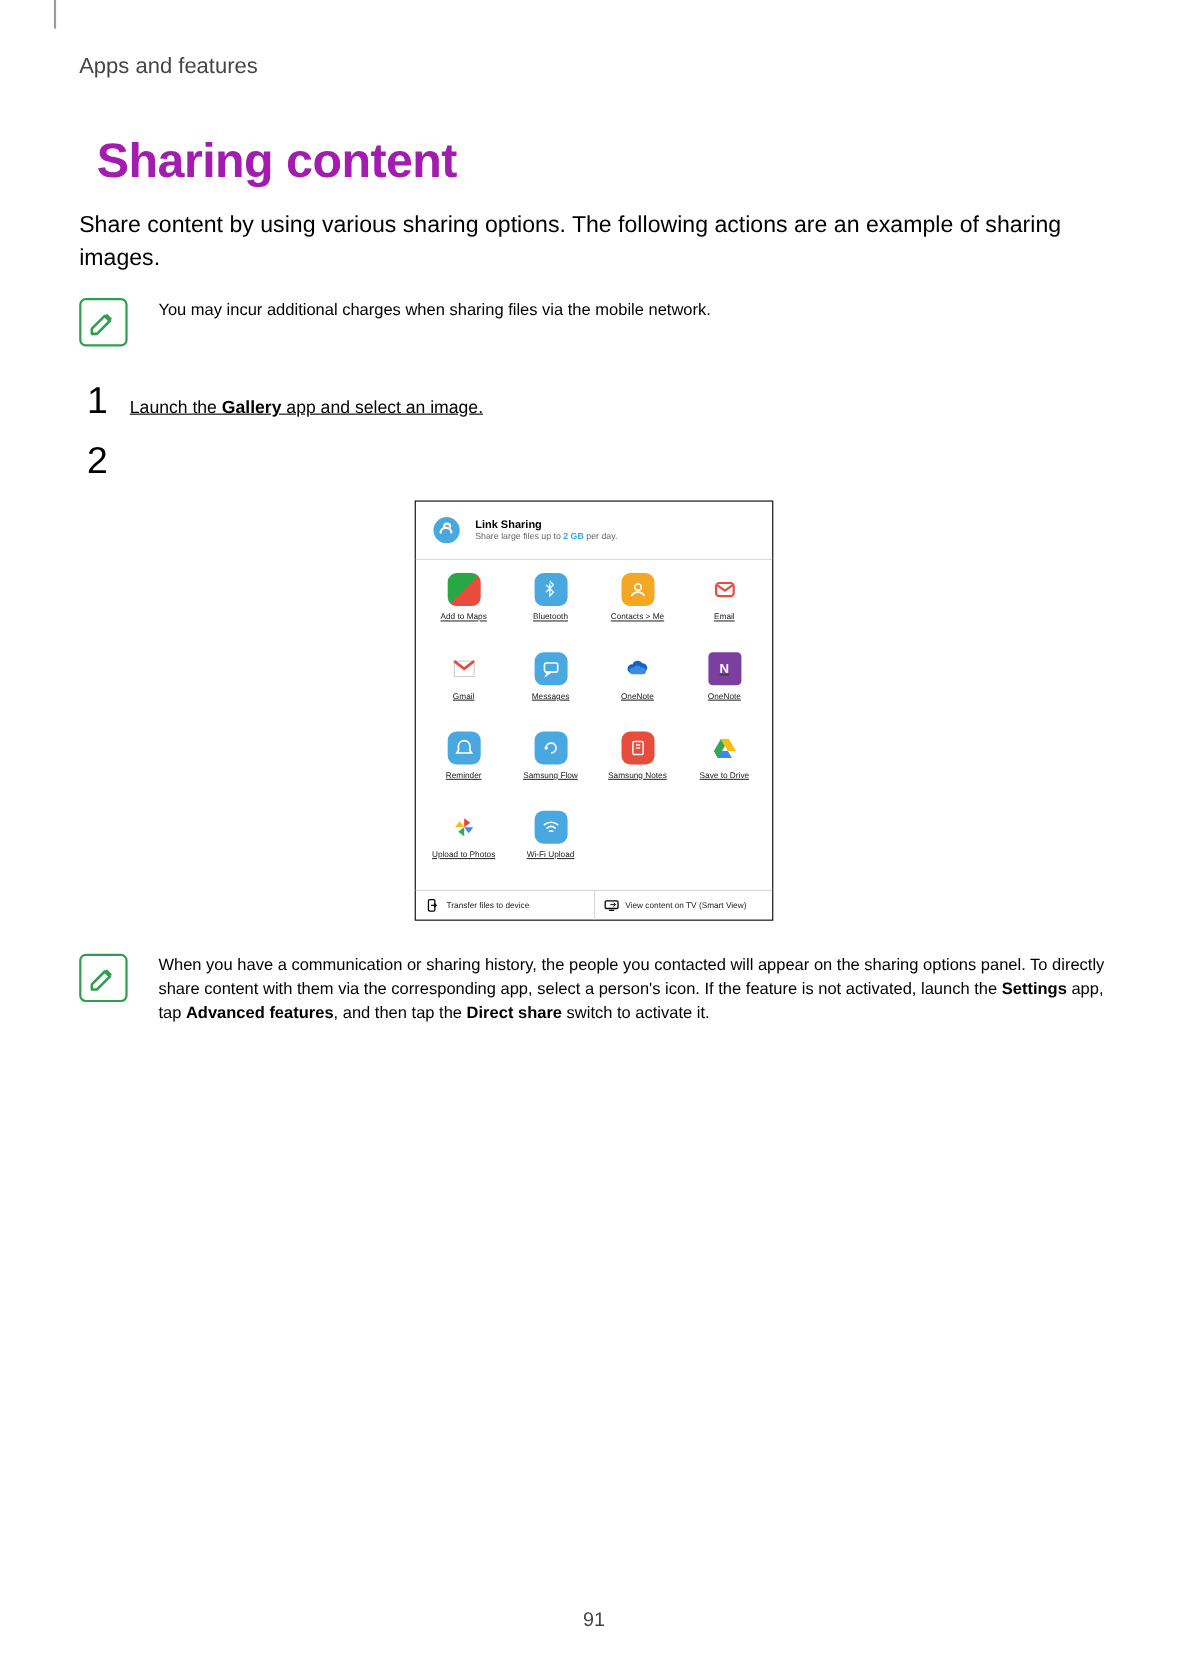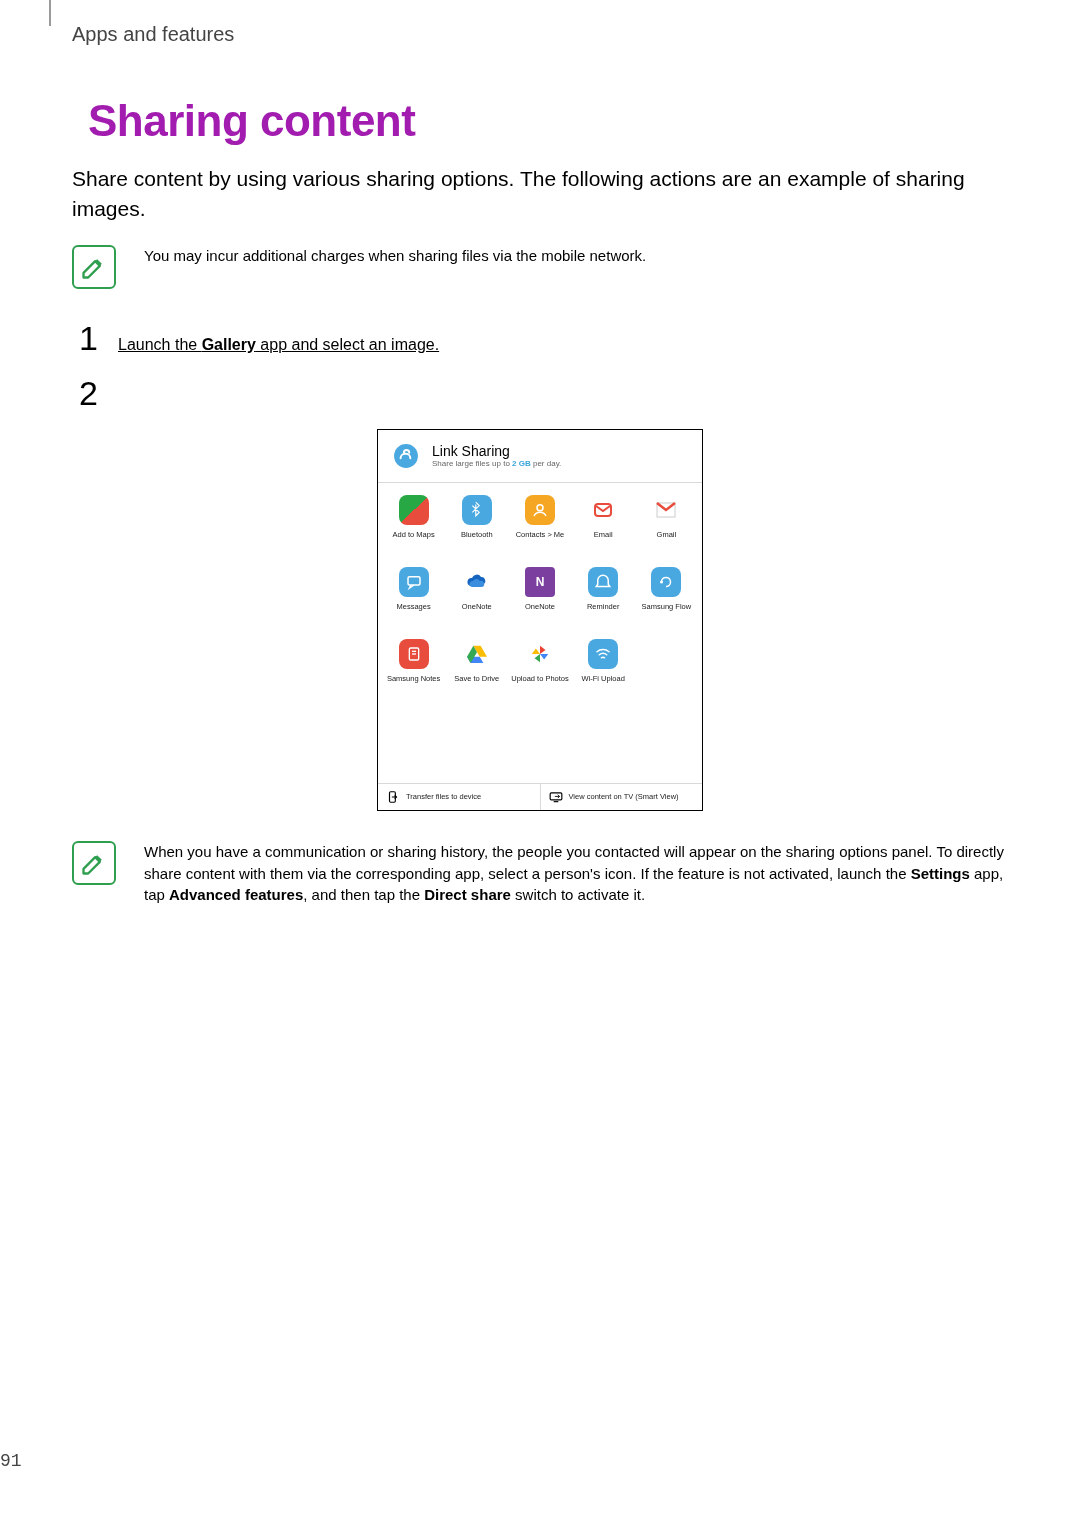--- a/index.html
+++ b/index.html
@@ -8,21 +8,21 @@
     background: #fff;
     font-family: "Segoe UI", "Helvetica Neue", Arial, sans-serif;
     color: #000;
     width: 1080px;
   }
   .page {
     width: 1080px;
     height: 1527px;
     position: relative;
     box-sizing: border-box;
-    padding: 13px 72px 0 72px;
+    padding: 39px 72px 0 72px;
   }
   .tab-mark {
     position: absolute;
     left: 49px;
     top: 0;
     width: 0;
     height: 26px;
     border-left: 1px solid #9a9a9a;
     border-right: 1px solid #9a9a9a;
   }
@@ -124,34 +124,35 @@
   .link-sharing .ls-icon {
     width: 32px;
     height: 32px;
     border-radius: 8px;
     background: #fff;
     display: flex;
     align-items: center;
     justify-content: center;
   }
   .ls-text .ls-title {
-    font-weight: 400;
-    font-size: 14px;
+    font-weight: 700;
+    font-size: 10px;
     color: #000;
   }
   .ls-text .ls-sub {
     font-size: 8px;
     color: #666;
   }
   .ls-sub b { color: #3aa6dd; font-weight: 700; }
 
   .apps-grid {
     display: grid;
-    grid-template-columns: repeat(5, 1fr);
+    grid-template-columns: repeat(4, 1fr);
     padding: 8px 4px 4px 4px;
+    text-decoration: underline;
   }
   .app-cell {
     display: flex;
     flex-direction: column;
     align-items: center;
     justify-content: flex-start;
     height: 68px;
     text-align: center;
     padding-top: 4px;
   }
@@ -193,26 +194,26 @@
   .bottom-icon {
     width: 14px;
     height: 14px;
     display: flex;
     align-items: center;
     justify-content: center;
   }
 
   .page-number {
     position: absolute;
-    bottom: 56px;
+    bottom: 44px;
     left: 0;
     width: 1080px;
+    text-align: center;
     font-size: 18px;
     color: #444;
-    font-family: Liberation Mono, monospace;
   }
 </style>
 </head>
 <body>
 
 <div class="page">
   <div class="tab-mark"></div>
 
   <div class="section-label">Apps and features</div>
 

